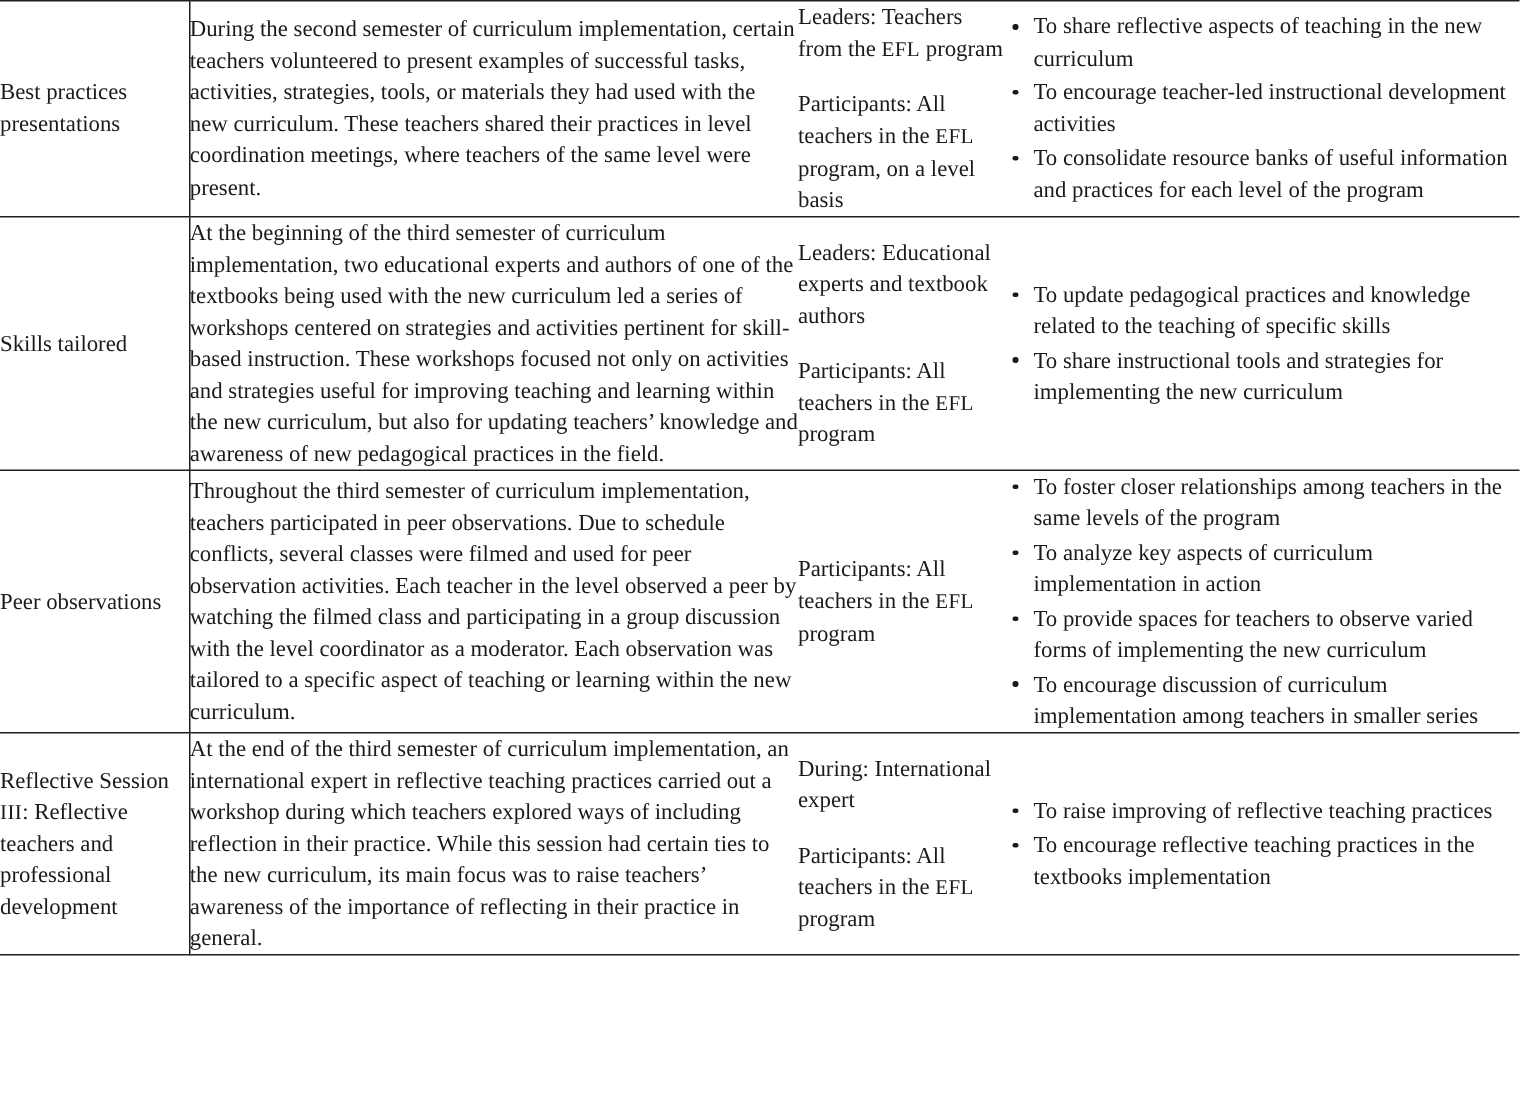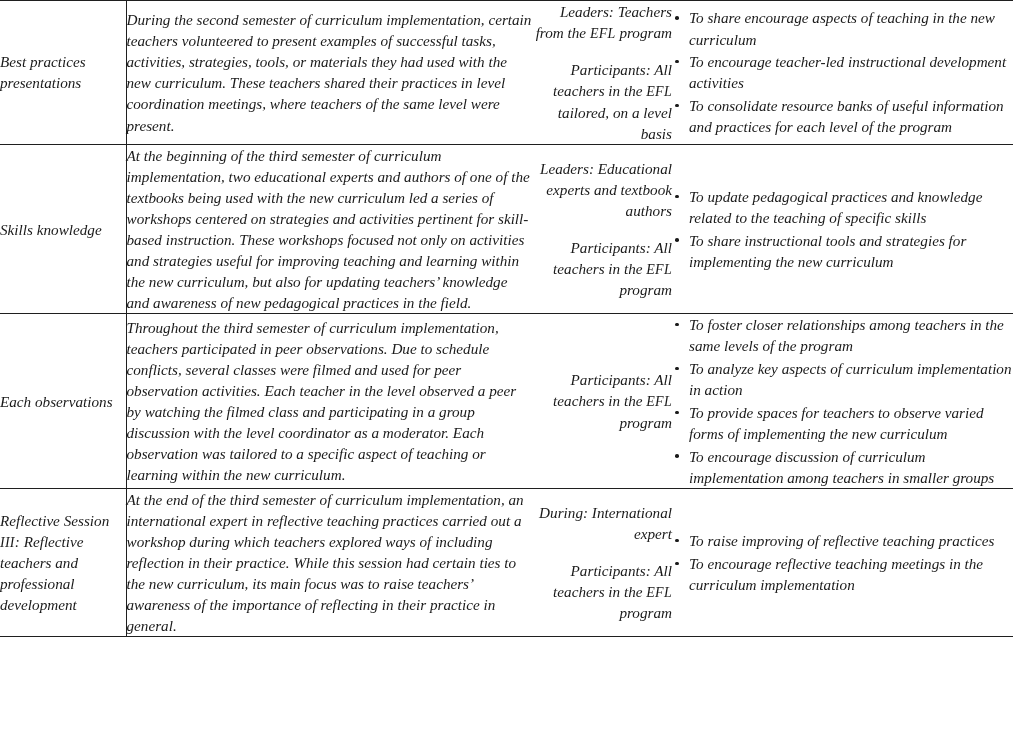--- a/index.html
+++ b/index.html
@@ -28,21 +28,20 @@
     table-layout: fixed;
     font-size: 15.2px;
     line-height: 1.385;
   }
 
   table.activities-table tr.data-row > td {
     border-top: 1.1px solid #1f1f1f;
     border-bottom: 1.1px solid #1f1f1f;
     vertical-align: middle;
     padding: 0;
-    font-style: italic;
   }
 
   
   td.col-name {
     width: 126px;
     padding: 6px 8px 6px 8px;
     box-sizing: border-box;
     border-right: 1.1px solid #1f1f1f;
     margin-left: 36px;
   }
@@ -57,21 +56,20 @@
     box-sizing: border-box;
     vertical-align: middle;
   }
 
   
   td.col-people {
     width: 140px;
     padding: 8px 10px 8px 4px;
     box-sizing: border-box;
     vertical-align: middle;
-    text-align: right;
   }
 
   
   td.col-objectives {
     width: 341px;
     padding: 8px 6px 8px 2px;
     box-sizing: border-box;
     vertical-align: middle;
   }
 
@@ -132,44 +130,44 @@
           <div class="people-block">
             <span>Leaders:</span>
             <span>Teachers from the</span>
             <span class="smallcaps">EFL</span>
             <span>program</span>
           </div>
           <div class="people-block">
             <span>Participants:</span>
             <span>All teachers in the</span>
             <span class="smallcaps">EFL</span>
-            <span>tailored, on a level basis</span>
-          </div>
-        </td>
-        <td class="col-objectives">
-          <ul class="objectives">
-            <li>
-                <span class="bullet-dot"></span>
-                <span class="obj-text">To share encourage aspects of teaching in the new curriculum</span>
+            <span>program, on a level basis</span>
+          </div>
+        </td>
+        <td class="col-objectives">
+          <ul class="objectives">
+            <li>
+                <span class="bullet-dot"></span>
+                <span class="obj-text">To share reflective aspects of teaching in the new curriculum</span>
               </li>
             <li>
                 <span class="bullet-dot"></span>
                 <span class="obj-text">To encourage teacher-led instructional development activities</span>
               </li>
             <li>
                 <span class="bullet-dot"></span>
                 <span class="obj-text">To consolidate resource banks of useful information and practices for each level of the program</span>
               </li>
           </ul>
         </td>
       </tr>
 
       <tr class="data-row">
         <td class="col-name">
-          <span class="cell-inner name-text">Skills knowledge</span>
+          <span class="cell-inner name-text">Skills tailored</span>
         </td>
         <td class="col-desc">
           <span class="desc-text">At the beginning of the third semester of curriculum implementation, two educational experts and authors of one of the textbooks being used with the new curriculum led a series of workshops centered on strategies and activities pertinent for skill-based instruction. These workshops focused not only on activities and strategies useful for improving teaching and learning within the new curriculum, but also for updating teachers’ knowledge and awareness of new pedagogical practices in the field.</span>
         </td>
         <td class="col-people">
           <div class="people-block">
             <span>Leaders:</span>
             <span>Educational experts and textbook authors</span>
           </div>
           <div class="people-block">
@@ -188,21 +186,21 @@
             <li>
                 <span class="bullet-dot"></span>
                 <span class="obj-text">To share instructional tools and strategies for implementing the new curriculum</span>
               </li>
           </ul>
         </td>
       </tr>
 
       <tr class="data-row">
         <td class="col-name">
-          <span class="cell-inner name-text">Each observations</span>
+          <span class="cell-inner name-text">Peer observations</span>
         </td>
         <td class="col-desc">
           <span class="desc-text">Throughout the third semester of curriculum implementation, teachers participated in peer observations. Due to schedule conflicts, several classes were filmed and used for peer observation activities. Each teacher in the level observed a peer by watching the filmed class and participating in a group discussion with the level coordinator as a moderator. Each observation was tailored to a specific aspect of teaching or learning within the new curriculum.</span>
         </td>
         <td class="col-people">
           <div class="people-block">
             <span>Participants:</span>
             <span>All teachers in the</span>
             <span class="smallcaps">EFL</span>
             <span>program</span>
@@ -217,21 +215,21 @@
             <li>
                 <span class="bullet-dot"></span>
                 <span class="obj-text">To analyze key aspects of curriculum implementation in action</span>
               </li>
             <li>
                 <span class="bullet-dot"></span>
                 <span class="obj-text">To provide spaces for teachers to observe varied forms of implementing the new curriculum</span>
               </li>
             <li>
                 <span class="bullet-dot"></span>
-                <span class="obj-text">To encourage discussion of curriculum implementation among teachers in smaller groups</span>
+                <span class="obj-text">To encourage discussion of curriculum implementation among teachers in smaller series</span>
               </li>
           </ul>
         </td>
       </tr>
 
       <tr class="data-row">
         <td class="col-name">
           <span class="cell-inner name-text"><span>Reflective Session </span><span class="smallcaps">III</span><span>: Reflective teachers and professional development</span></span>
         </td>
         <td class="col-desc">
@@ -250,21 +248,21 @@
           </div>
         </td>
         <td class="col-objectives">
           <ul class="objectives">
             <li>
                 <span class="bullet-dot"></span>
                 <span class="obj-text">To raise improving of reflective teaching practices</span>
               </li>
             <li>
                 <span class="bullet-dot"></span>
-                <span class="obj-text">To encourage reflective teaching meetings in the curriculum implementation</span>
+                <span class="obj-text">To encourage reflective teaching practices in the textbooks implementation</span>
               </li>
           </ul>
         </td>
       </tr>
 
     </tbody>
   </table>
 </div>
 
 </body></html>

